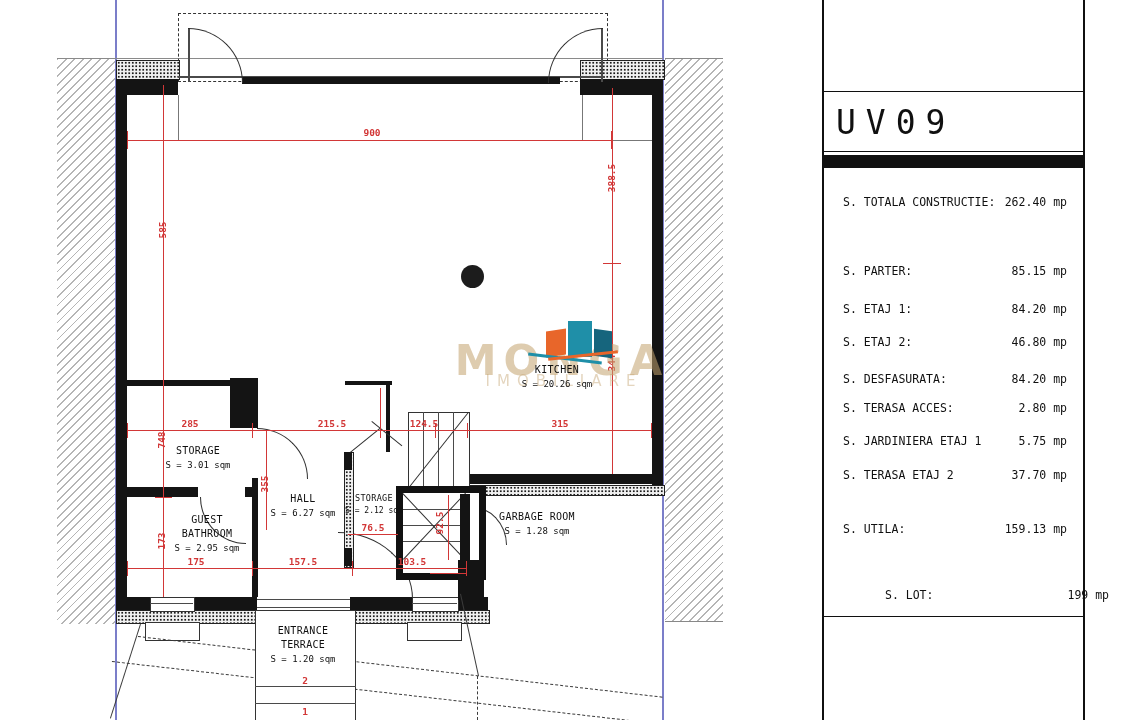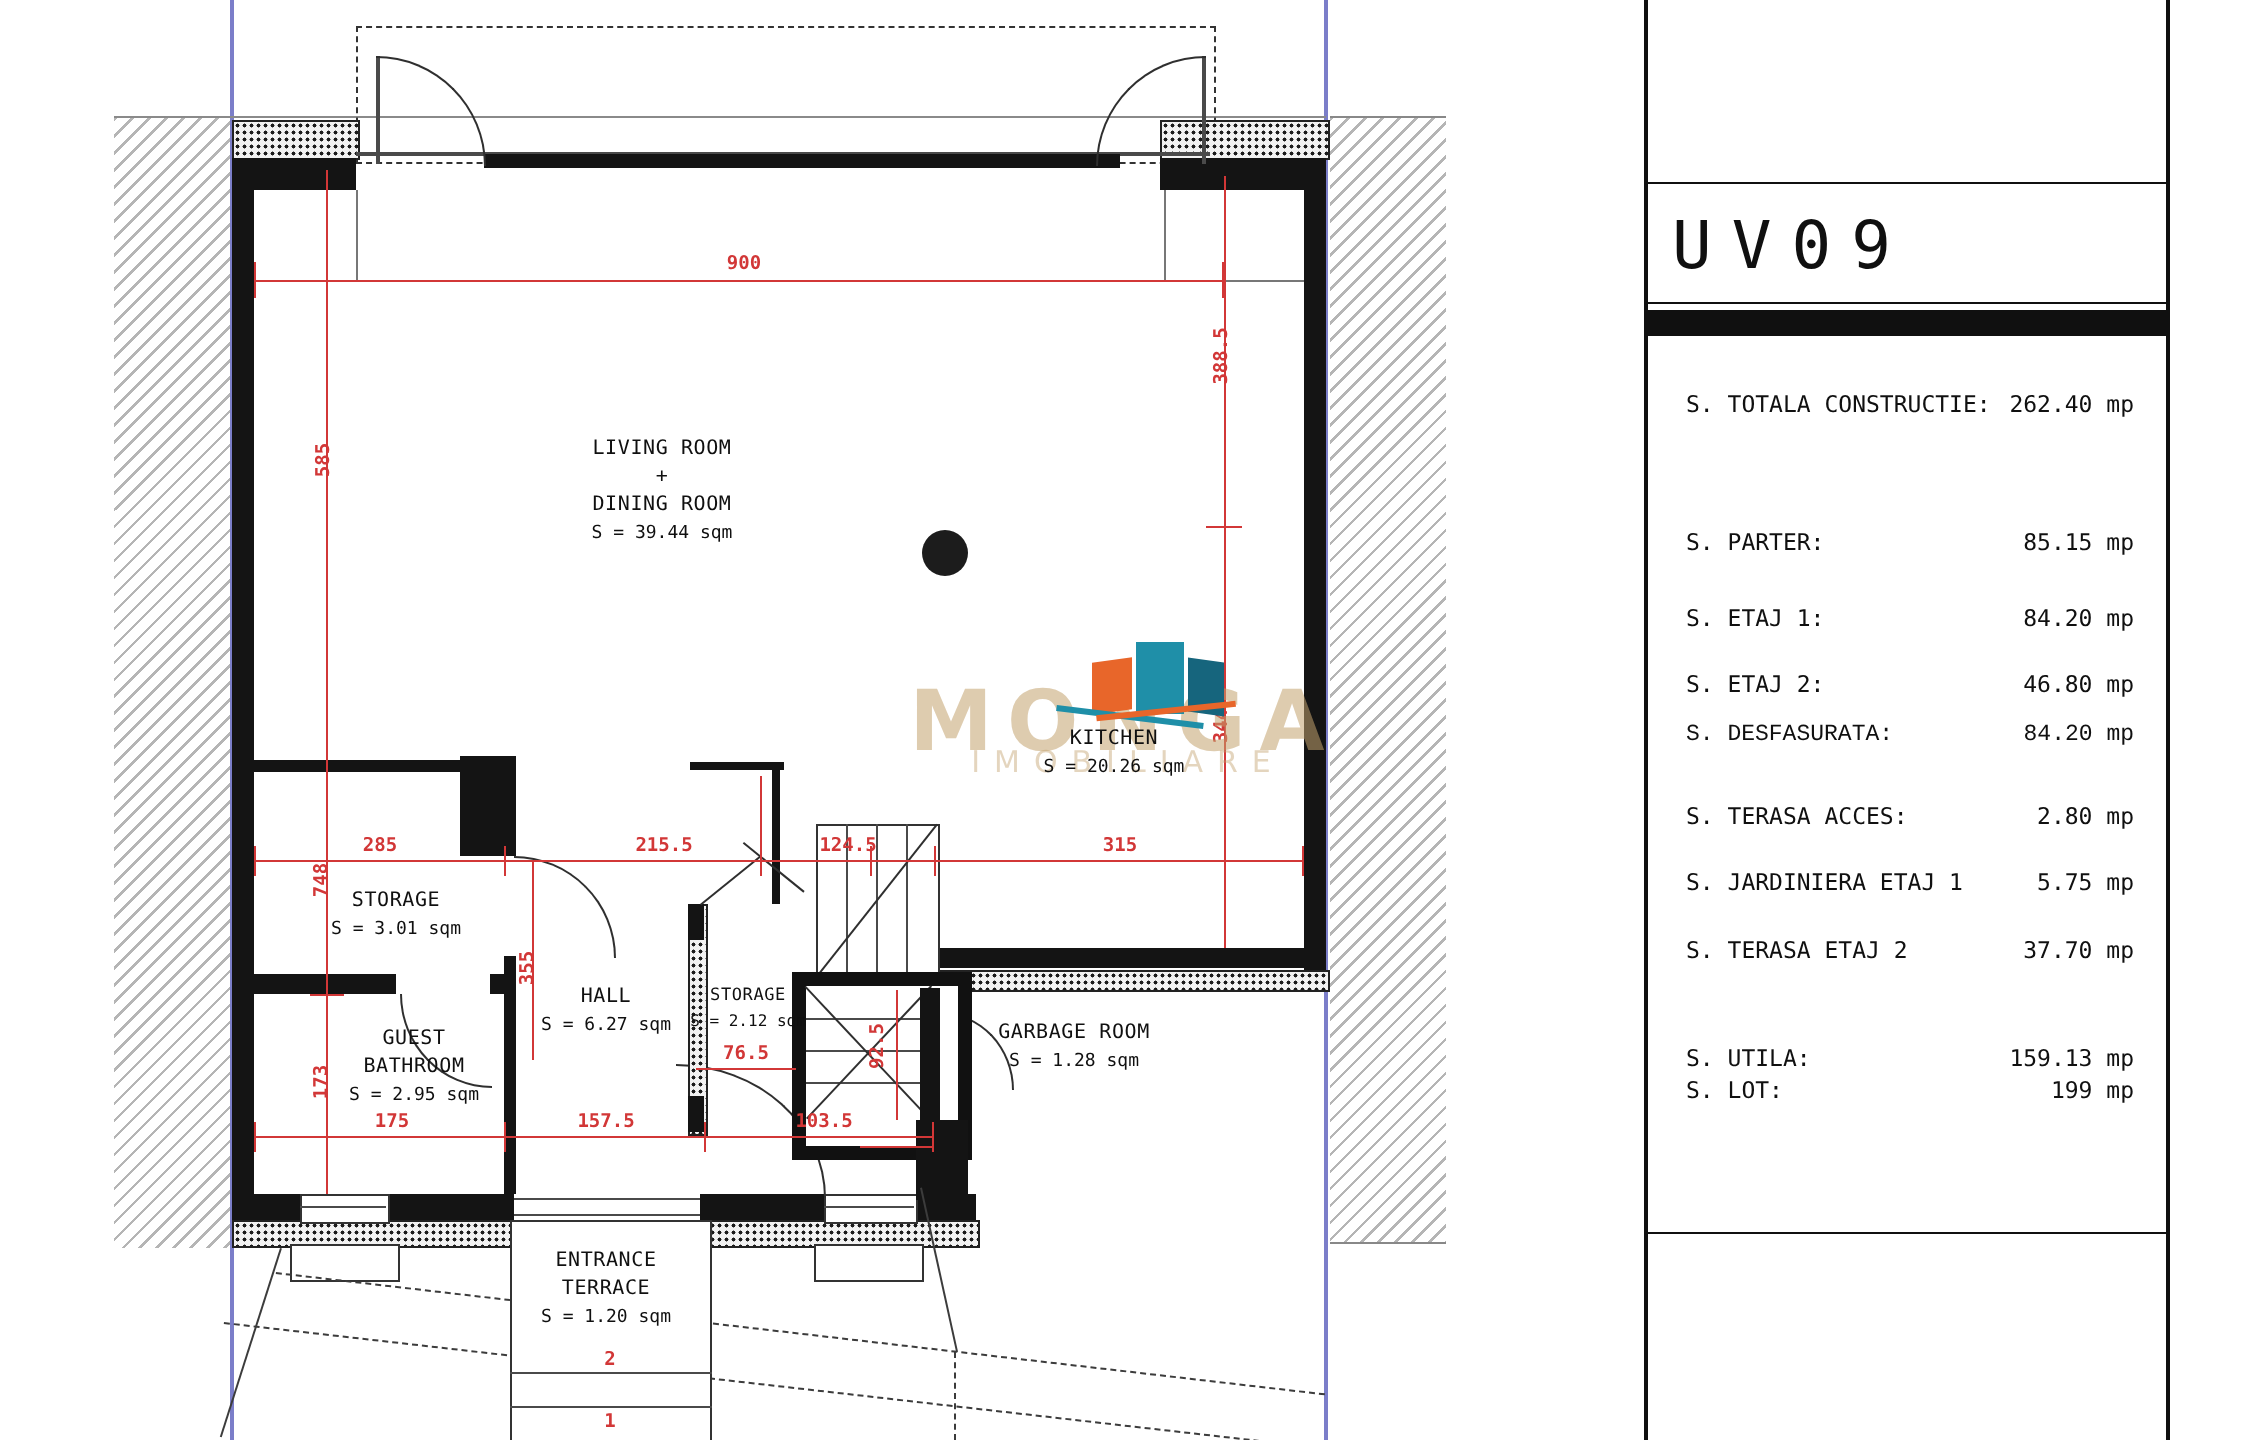--- a/index.html
+++ b/index.html
@@ -186,26 +186,20 @@
 
   <div class="rl" style="left:266px;top:430px;width:1.2px;height:100px;"></div>
   <div class="dmv" style="left:264px;top:484px;">355</div>
   <div class="rl" style="left:380px;top:388px;width:1.2px;height:42px;"></div>
   <div class="rl" style="left:348px;top:534px;width:50px;height:1.2px;"></div>
   <div class="dm" style="left:373px;top:527px;">76.5</div>
   <div class="rl" style="left:448px;top:495px;width:1.2px;height:65px;"></div>
   <div class="dmv" style="left:439px;top:523px;">92.5</div>
   <div class="rl" style="left:430px;top:573px;width:37px;height:1.2px;"></div>
 
-  <div class="lbl" style="left:331px;top:218px;">
-    <div>LIVING ROOM</div>
-    <div>+</div>
-    <div>DINING ROOM</div>
-    <small>S = 39.44 sqm</small>
-  </div>
   <div class="lbl" style="left:198px;top:444px;">
     <div>STORAGE</div>
     <small>S = 3.01 sqm</small>
   </div>
   <div class="lbl" style="left:303px;top:492px;">
     <div>HALL</div>
     <small>S = 6.27 sqm</small>
   </div>
   <div class="lbl" style="left:207px;top:513px;">
     <div>GUEST</div>
@@ -258,39 +252,39 @@
       <span>85.15 mp</span>
     </div>
     <div class="prow" style="top:302px;">
       <span>S. ETAJ 1:</span>
       <span>84.20 mp</span>
     </div>
     <div class="prow" style="top:335px;">
       <span>S. ETAJ 2:</span>
       <span>46.80 mp</span>
     </div>
-    <div class="prow" style="top:361px;font-family:Liberation Mono, monospace;">
+    <div class="prow" style="top:372px;">
       <span>S. DESFASURATA:</span>
       <span>84.20 mp</span>
     </div>
     <div class="prow" style="top:401px;">
       <span>S. TERASA ACCES:</span>
       <span>2.80 mp</span>
     </div>
     <div class="prow" style="top:434px;text-align:center;">
       <span>S. JARDINIERA ETAJ 1</span>
       <span>5.75 mp</span>
     </div>
     <div class="prow" style="top:468px;">
       <span>S. TERASA ETAJ 2</span>
       <span>37.70 mp</span>
     </div>
     <div class="prow" style="top:522px;">
       <span>S. UTILA:</span>
       <span>159.13 mp</span>
     </div>
-    <div class="prow" style="top:538px;">
+    <div class="prow" style="top:588px;margin-left:42px;">
       <span>S. LOT:</span>
       <span>199 mp</span>
     </div>
   </div>
 
 </div>
 
 </body></html>

